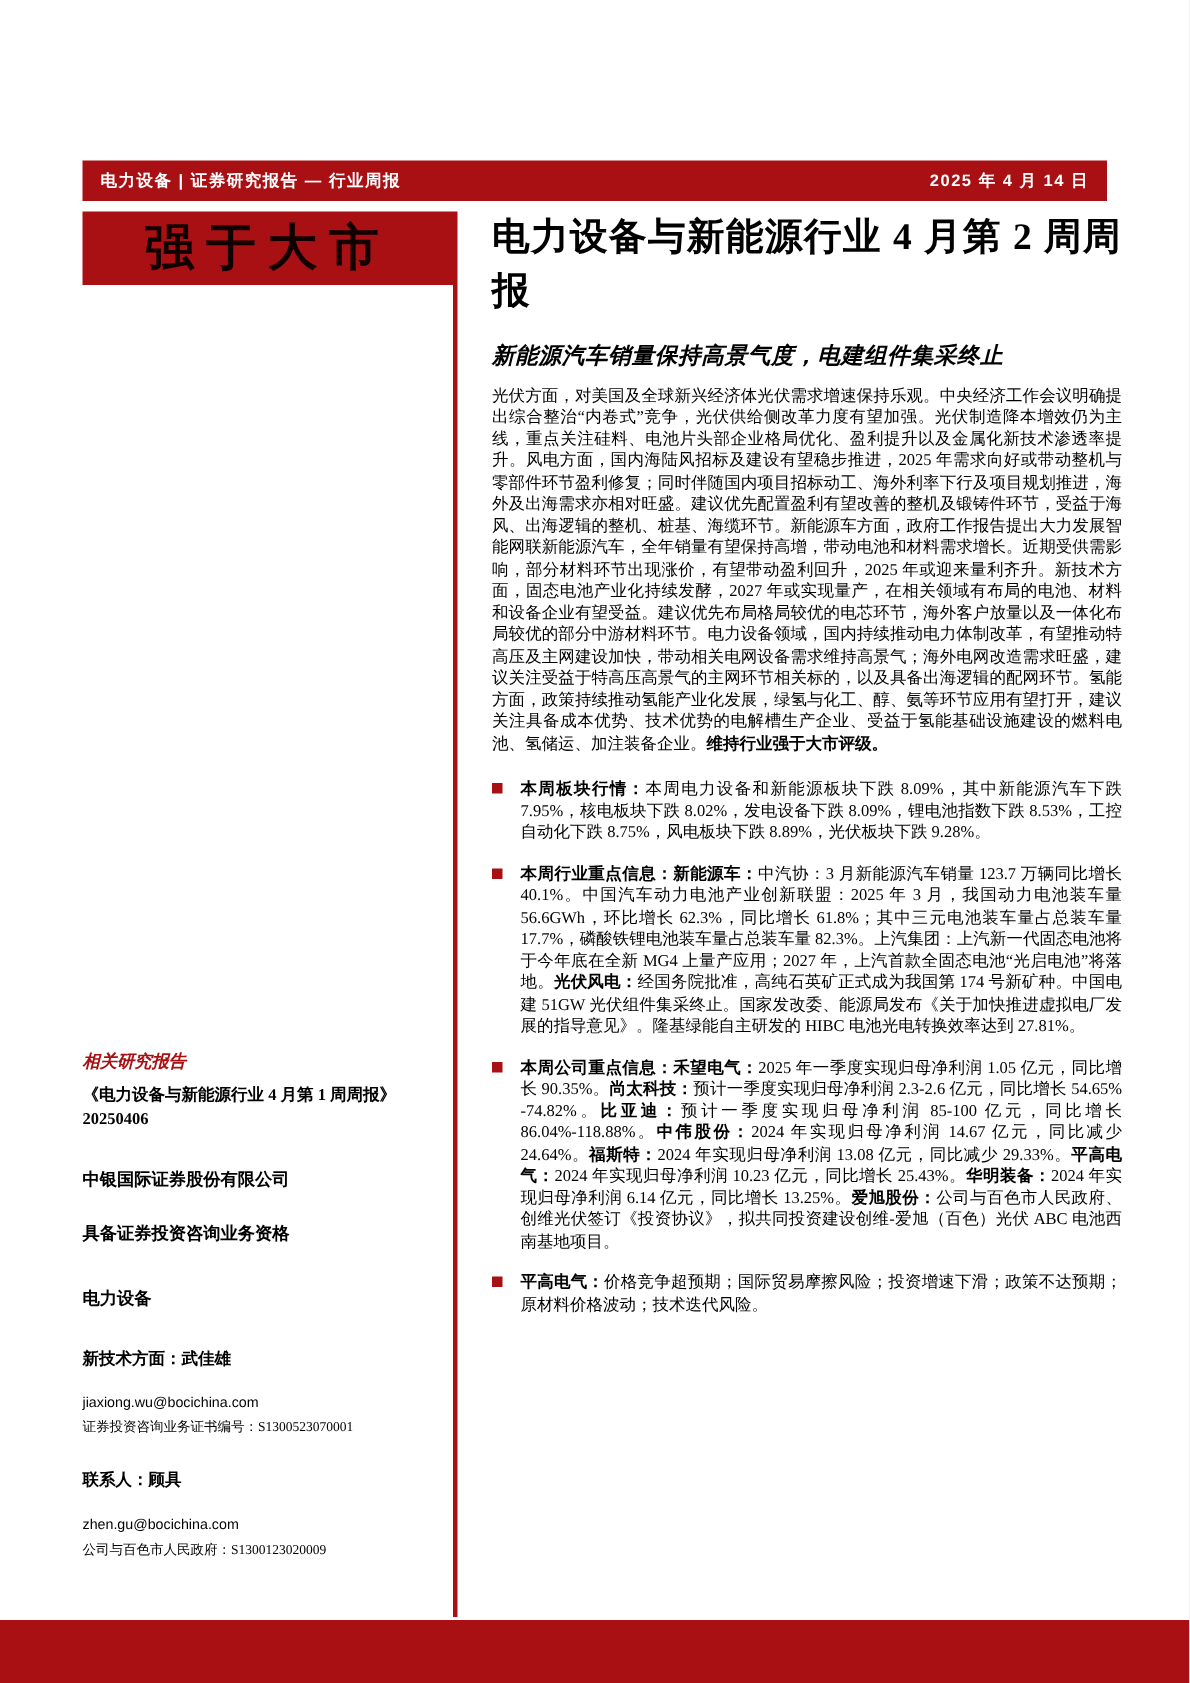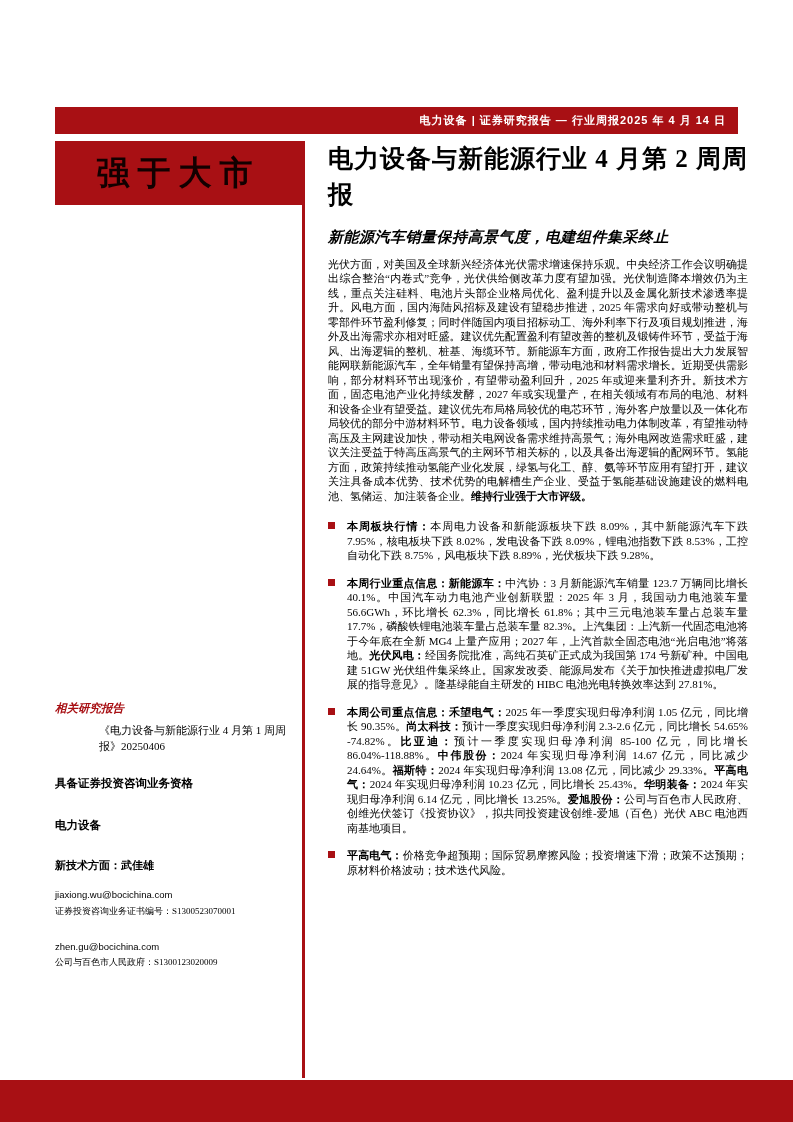--- a/index.html
+++ b/index.html
@@ -14,34 +14,35 @@
     color: #000;
   }
   
   .topbar {
     position: absolute;
     left: 55px; top: 107px;
     width: 683px; height: 27px;
     background: #a81014;
     color: #fff;
     display: flex;
-    justify-content: flex-end;
+    justify-content: space-between;
     align-items: center;
     padding: 0 12px;
     box-sizing: border-box;
     font-family: "Liberation Sans", sans-serif;
     font-size: 11px;
     font-weight: bold;
     letter-spacing: 1px;
+    gap: 15px;
   }
   
   .rating-box {
     position: absolute;
     left: 55px; top: 141px;
-    width: 247px; height: 64px;
+    width: 247px; height: 49px;
     background: #a81014;
     display: flex;
     align-items: center;
     justify-content: center;
   }
   .rating-box span {
     font-size: 33px;
     font-weight: bold;
     color: #120000;
     letter-spacing: 8px;
@@ -102,21 +103,21 @@
   }
   
   .sidebar {
     position: absolute;
     left: 55px; top: 700px;
     width: 238px;
     font-size: 11px;
     line-height: 1.45;
   }
   .rel-title { color: #a81014; font-weight: bold; font-size: 11.5px; font-style: italic; }
-  .rel-report { font-weight: normal; margin-top: 6px; margin-left: 44px; }
+  .rel-report { font-weight: bold; margin-top: 6px; }
   .company { font-weight: bold; font-size: 11.5px; margin-top: 24px; }
   .qualification { font-weight: bold; font-size: 11.5px; margin-top: 20px; }
   .industry { font-weight: bold; font-size: 11.5px; margin-top: 26px; }
   .analyst { margin-top: 24px; }
   .contact { margin-top: 22px; }
   .person { font-weight: bold; font-size: 11px; }
   .email {
     font-family: "Liberation Sans", sans-serif;
     font-size: 9.5px;
     margin-top: 14px;
@@ -154,28 +155,30 @@
         <li><span class="marker"></span><b>本周板块行情：</b><span>本周电力设备和新能源板块下跌 8.09%，其中新能源汽车下跌 7.95%，核电板块下跌 8.02%，发电设备下跌 8.09%，锂电池指数下跌 8.53%，工控自动化下跌 8.75%，风电板块下跌 8.89%，光伏板块下跌 9.28%。</span></li>
         <li><span class="marker"></span><b>本周行业重点信息：</b><b>新能源车：</b><span>中汽协：3 月新能源汽车销量 123.7 万辆同比增长 40.1%。中国汽车动力电池产业创新联盟：2025 年 3 月，我国动力电池装车量 56.6GWh，环比增长 62.3%，同比增长 61.8%；其中三元电池装车量占总装车量 17.7%，磷酸铁锂电池装车量占总装车量 82.3%。上汽集团：上汽新一代固态电池将于今年底在全新 MG4 上量产应用；2027 年，上汽首款全固态电池“光启电池”将落地。</span><b>光伏风电：</b><span>经国务院批准，高纯石英矿正式成为我国第 174 号新矿种。中国电建 51GW 光伏组件集采终止。国家发改委、能源局发布《关于加快推进虚拟电厂发展的指导意见》。隆基绿能自主研发的 HIBC 电池光电转换效率达到 27.81%。</span></li>
         <li><span class="marker"></span><b>本周公司重点信息：</b><b>禾望电气：</b><span>2025 年一季度实现归母净利润 1.05 亿元，同比增长 90.35%。</span><b>尚太科技：</b><span>预计一季度实现归母净利润 2.3-2.6 亿元，同比增长 54.65% -74.82%。</span><b>比亚迪：</b><span>预计一季度实现归母净利润 85-100 亿元，同比增长 86.04%-118.88%。</span><b>中伟股份：</b><span>2024 年实现归母净利润 14.67 亿元，同比减少 24.64%。</span><b>福斯特：</b><span>2024 年实现归母净利润 13.08 亿元，同比减少 29.33%。</span><b>平高电气：</b><span>2024 年实现归母净利润 10.23 亿元，同比增长 25.43%。</span><b>华明装备：</b><span>2024 年实现归母净利润 6.14 亿元，同比增长 13.25%。</span><b>爱旭股份：</b><span>公司与百色市人民政府、创维光伏签订《投资协议》，拟共同投资建设创维-爱旭（百色）光伏 ABC 电池西南基地项目。</span></li>
         <li><span class="marker"></span><b>平高电气：</b><span>价格竞争超预期；国际贸易摩擦风险；投资增速下滑；政策不达预期；原材料价格波动；技术迭代风险。</span></li>
       </ul>
   </div>
 
   <div class="sidebar">
     <div class="rel-title">相关研究报告</div>
     <div class="rel-report">《电力设备与新能源行业 4 月第 1 周周报》20250406</div>
+    <div class="company">中银国际证券股份有限公司</div>
     <div class="qualification">具备证券投资咨询业务资格</div>
     <div class="industry">电力设备</div>
     <div class="analyst">
       <div class="person">新技术方面：武佳雄</div>
       <div class="email">jiaxiong.wu@bocichina.com</div>
       <div class="cert">证券投资咨询业务证书编号：S1300523070001</div>
     </div>
     <div class="contact">
+      <div class="person">联系人：顾具</div>
       <div class="email">zhen.gu@bocichina.com</div>
       <div class="cert">公司与百色市人民政府：S1300123020009</div>
     </div>
   </div>
 
   <div class="footer-bar"></div>
 
 </div>
 
 </body></html>

